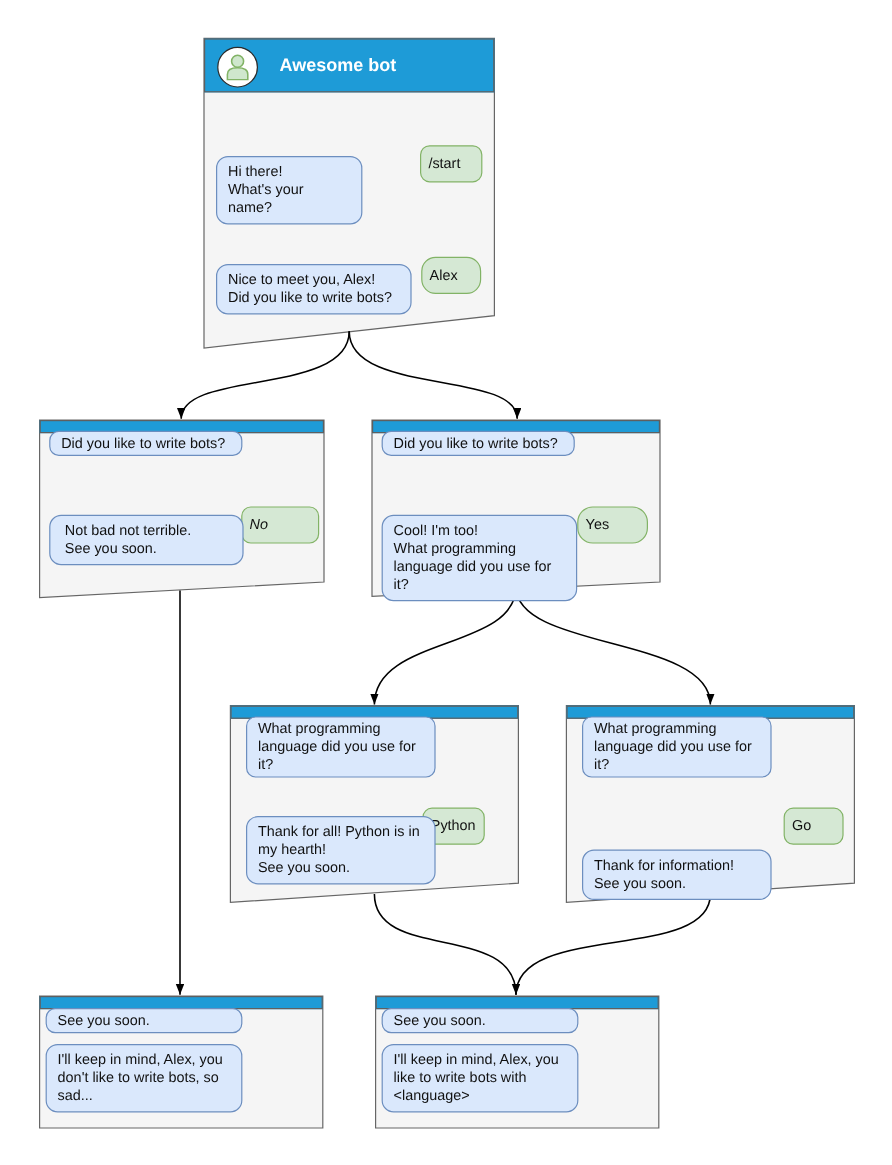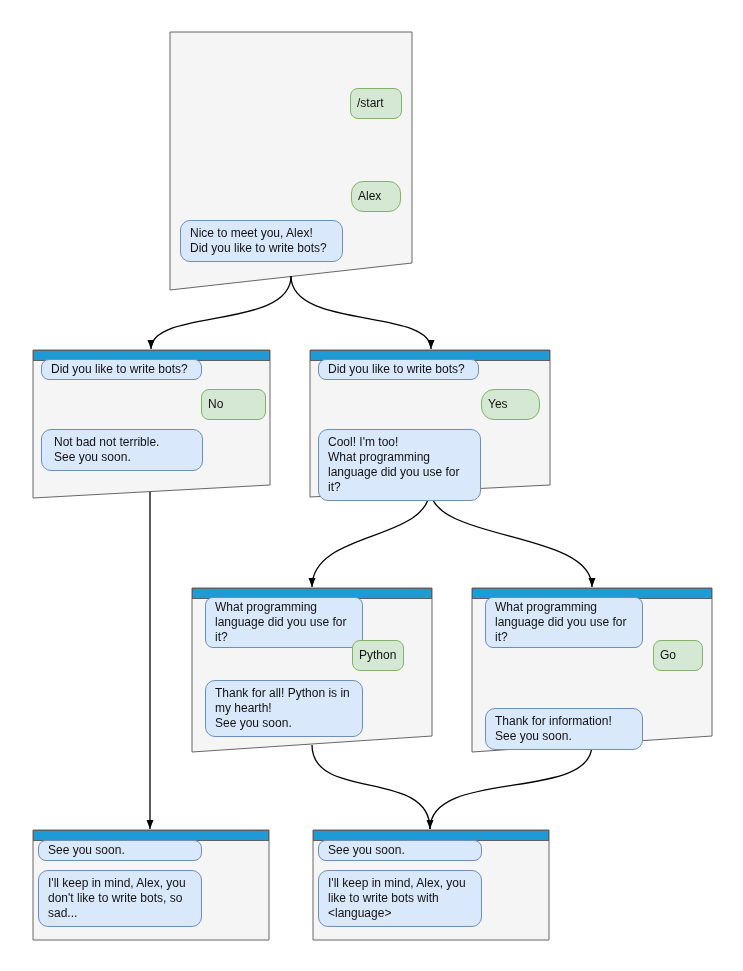--- a/index.html
+++ b/index.html
@@ -9,21 +9,21 @@
   .bar{position:absolute;background:#1e9bd7;border:1px solid #5f5f5f;box-sizing:border-box;}
   .titlebar{display:flex;align-items:center;}
   .avatar{position:absolute;left:10px;top:6px;width:32px;height:32px;background:#ffffff;
           border:1.5px solid #2b2b2b;border-radius:50%;display:flex;align-items:center;justify-content:center;}
   .title{margin-left:62px;color:#ffffff;font-weight:bold;font-size:15px;}
   .msg{position:absolute;box-sizing:border-box;font-size:12px;line-height:1.25;color:#111;
        padding:5px 9px;border-radius:10px;white-space:pre-line;}
   .bot{background:#dae8fc;border:1px solid #6c8ebf;}
   .user{background:#d5e8d4;border:1px solid #82b366;}
   .thin{padding:2px 9px;border-radius:8px;}
-  .btn{padding:7px 6px;border-radius:8px;}
+  .btn{padding:7px 6px;border-radius:8px;margin-top:33px;}
 </style>
 </head>
 <body>
 
 <div id="stage">
 
   <svg id="wires" width="743" height="971" viewBox="0 0 743 971">
     <defs>
       <marker id="arrowhead" markerUnits="userSpaceOnUse" markerWidth="12" markerHeight="10" refX="9" refY="3.5" orient="auto">
         <path d="M0,0 L9,3.5 L0,7 z" fill="#000000"></path>
@@ -40,28 +40,39 @@
 
     <path d="M291,276 C291,330 151,308 151,349" fill="none" stroke="#000" stroke-width="1.3" marker-end="url(#arrowhead)"></path>
     <path d="M291,276 C291,330 431,308 431,349" fill="none" stroke="#000" stroke-width="1.3" marker-end="url(#arrowhead)"></path>
     <path d="M150,492 L150,829" fill="none" stroke="#000" stroke-width="1.3" marker-end="url(#arrowhead)"></path>
     <path d="M430,489 C430,542 312,530 312,587" fill="none" stroke="#000" stroke-width="1.3" marker-end="url(#arrowhead)"></path>
     <path d="M430,489 C430,542 592,530 592,587" fill="none" stroke="#000" stroke-width="1.3" marker-end="url(#arrowhead)"></path>
     <path d="M312,745 C312,802 430,768 430,829" fill="none" stroke="#000" stroke-width="1.3" marker-end="url(#arrowhead)"></path>
     <path d="M592,745 C592,802 430,768 430,829" fill="none" stroke="#000" stroke-width="1.3"></path>
   </svg>
 
+  <div class="bar titlebar" style="left:170px;top:32px;width:242px;height:45px;">
+    <span class="avatar">
+      <svg width="20" height="22" viewBox="0 0 20 22">
+        <circle cx="10" cy="6" r="5" fill="#cfe7cd" stroke="#82b366" stroke-width="1.3"></circle>
+        <path d="M1.5,21.5 L1.5,17 Q1.5,11.5 10,11.5 Q18.5,11.5 18.5,17 L18.5,21.5 Z" fill="#cfe7cd" stroke="#82b366" stroke-width="1.3"></path>
+      </svg>
+    </span>
+    <span class="title">Awesome bot</span>
+  </div>
   <div class="msg user btn" style="left:350px;top:88px;width:52px;">/start</div>
+  <div class="msg bot" style="left:180px;top:130px;width:122px;">Hi there!
+What's your name?</div>
   <div class="msg user btn" style="left:351px;top:181px;width:50px;border-radius:12px;">Alex</div>
   <div class="msg bot" style="left:180px;top:220px;width:163px;">Nice to meet you, Alex!
 Did you like to write bots?</div>
 
   <div class="bar" style="left:33px;top:350px;width:237px;height:11px;"></div>
   <div class="msg bot thin" style="left:41px;top:359px;width:161px;">Did you like to write bots?</div>
-  <div class="msg user btn" style="left:201px;top:389px;width:65px;">No</div>
+  <div class="msg user btn" style="left:201px;top:389px;width:65px;font-style:italic;">No</div>
   <div class="msg bot" style="left:41px;top:429px;width:162px;padding-left:12px;">Not bad not terrible.
 See you soon.</div>
 
   <div class="bar" style="left:310px;top:350px;width:240px;height:11px;"></div>
   <div class="msg bot thin" style="left:318px;top:359px;width:161px;">Did you like to write bots?</div>
   <div class="msg user btn" style="left:481px;top:389px;width:59px;border-radius:13px;">Yes</div>
   <div class="msg bot" style="left:318px;top:429px;width:163px;">Cool! I'm too!
 What programming
 language did you use for it?</div>
 

